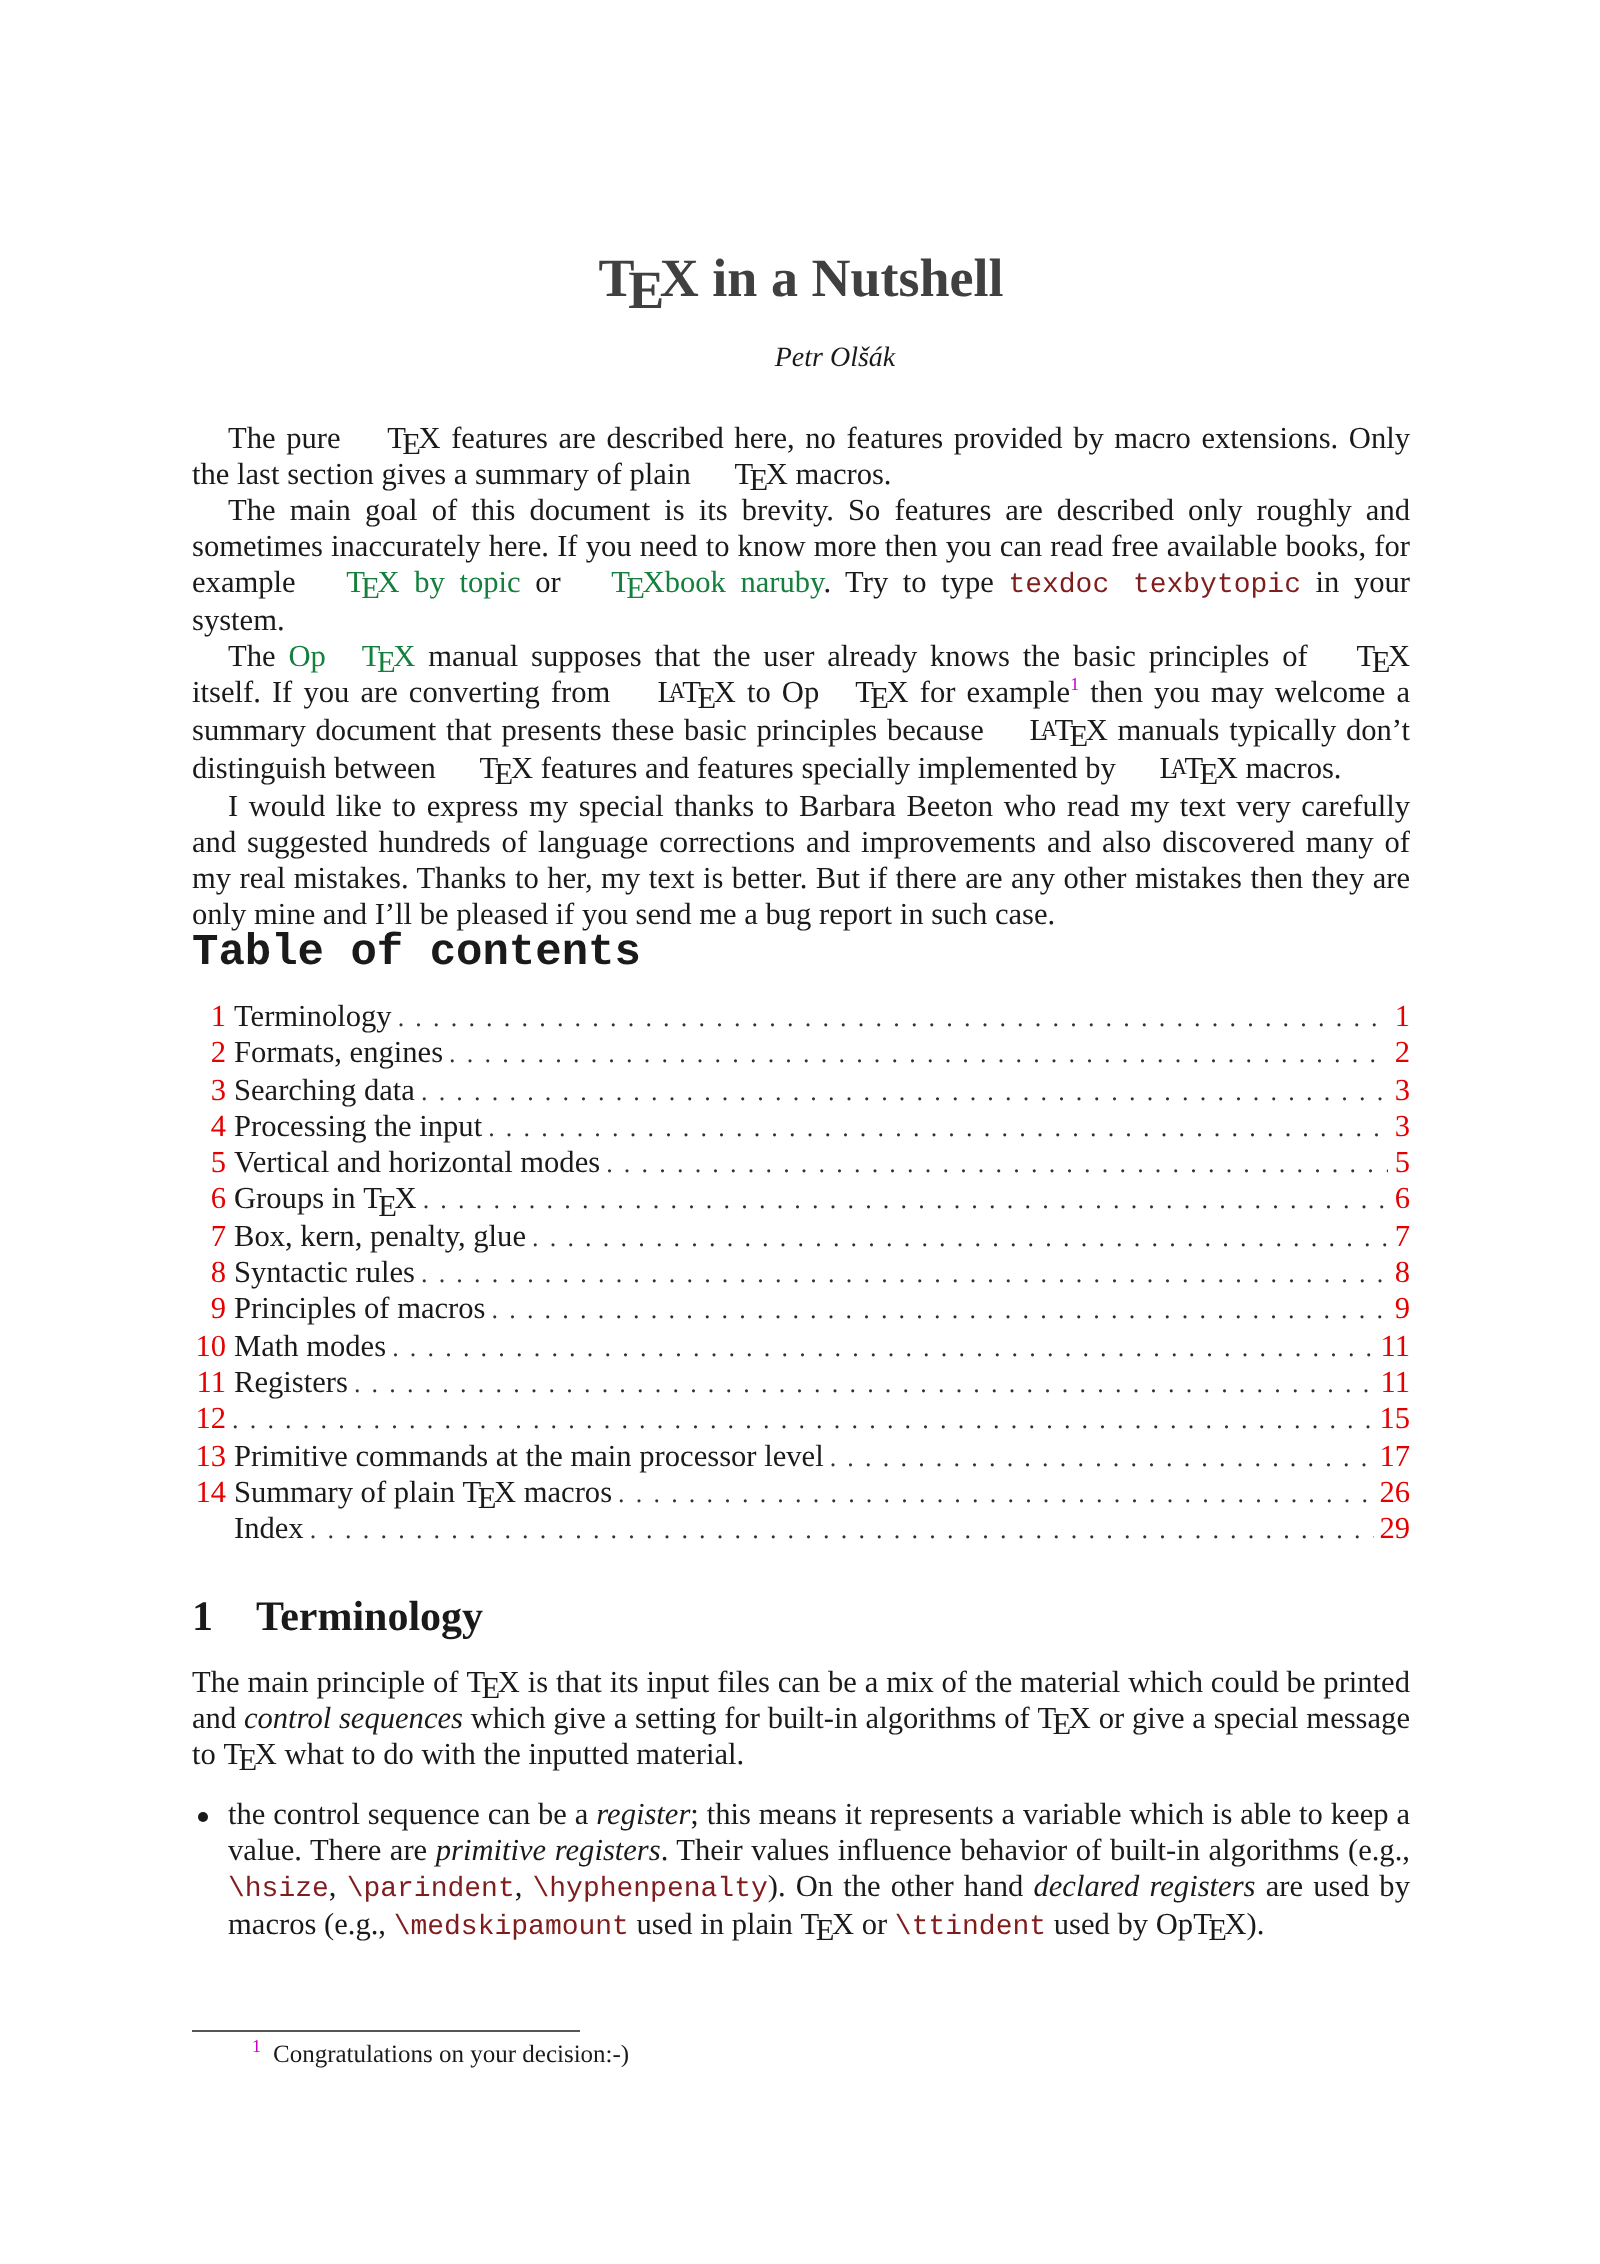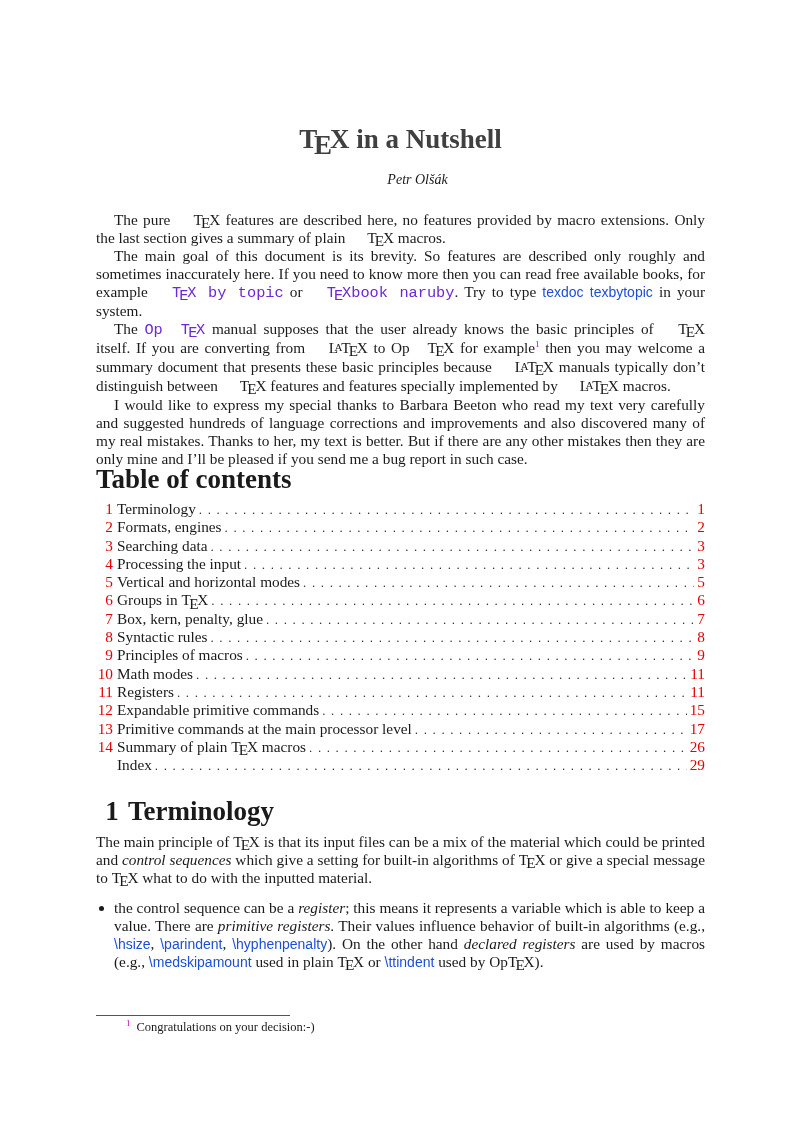--- a/index.html
+++ b/index.html
@@ -20,43 +20,43 @@
     }
     .body-text {
       font-family: "Liberation Serif", serif; font-size: 15.3px; line-height: 18px;
       text-align: justify; text-align-last: left; margin: 0;
     }
     .para { text-indent: 18px; }
     .block { position: absolute; left: 0; width: 609px; }
     .tex { display: inline-block; }
     .tex .e { position: relative; top: 0.22em; margin-left: -0.12em; margin-right: -0.08em; font-size: 1em; }
     .latex .a { font-size: 0.72em; position: relative; top: -0.22em; margin-left: -0.32em; margin-right: -0.12em; }
-    .green { color: #6d28d9; font-family: Liberation Mono, monospace; }
-    .mono { font-family: Liberation Sans, sans-serif; color: #1d4ed8; font-size: 14px; }
+    .green { color: #15803d; }
+    .mono { font-family: Liberation Mono, monospace; color: #7f1d1d; font-size: 14px; }
     .magenta { color: #c800c8; }
     sup.fn { font-size: 9px; vertical-align: 6px; line-height: 0; }
     .h-toc {
       position: absolute; top: 464px; left: 0;
-      font-family: Liberation Serif, serif; font-weight: bold; font-size: 27px;
+      font-family: Liberation Mono, monospace; font-weight: bold; font-size: 22px;
     }
     .toc { position: absolute; top: 500px; left: 0; width: 609px; list-style: none; margin: 0; padding: 0; }
     .toc li {
       display: flex; align-items: baseline; height: 18.3px;
       font-family: "Liberation Serif", serif; font-size: 15.3px;
     }
     .toc .num { width: 17px; text-align: right; color: #e60000; padding-right: 0; flex: none; }
     .toc .lbl { padding-left: 4px; flex: none; white-space: nowrap; }
     .toc .dots {
       flex: 1; overflow: hidden; white-space: nowrap; margin: 0 3px;
       letter-spacing: 5.6px; color: #333; font-size: 13px;
     }
     .toc .pg { color: #e60000; flex: none; text-align: right; }
     .h-sec {
       position: absolute; top: 796px; left: 0;
-      font-family: "Liberation Serif", serif; font-weight: bold; font-size: 27px; text-align: center;
+      font-family: "Liberation Serif", serif; font-weight: bold; font-size: 21px;
     }
     .h-sec .secnum { display: inline-block; width: 32px; }
     .bullet-list { margin: 0; padding: 0; list-style: none; }
     .bullet-list li { position: relative; padding-left: 18px; }
     .bullet-list li::before {
       content: ""; position: absolute; left: 3px; top: 7px; width: 5px; height: 5px;
       border-radius: 50%; background: #1a1a1a;
     }
     .fn-rule { position: absolute; left: 0; top: 1015px; width: 194px; border-top: 1px solid #555; }
     .footnote {
@@ -149,21 +149,20 @@
         <span class="pg">11</span>
       </li>
     <li>
         <span class="num">11</span>
         <span class="lbl">Registers</span>
         <span class="dots">..............................................................................................</span>
         <span class="pg">11</span>
       </li>
     <li>
         <span class="num">12</span>
-        <span class="lbl">Expandable primitive commands</span>
         <span class="dots">..............................................................................................</span>
         <span class="pg">15</span>
       </li>
     <li>
         <span class="num">13</span>
         <span class="lbl">Primitive commands at the main processor level</span>
         <span class="dots">..............................................................................................</span>
         <span class="pg">17</span>
       </li>
     <li>

